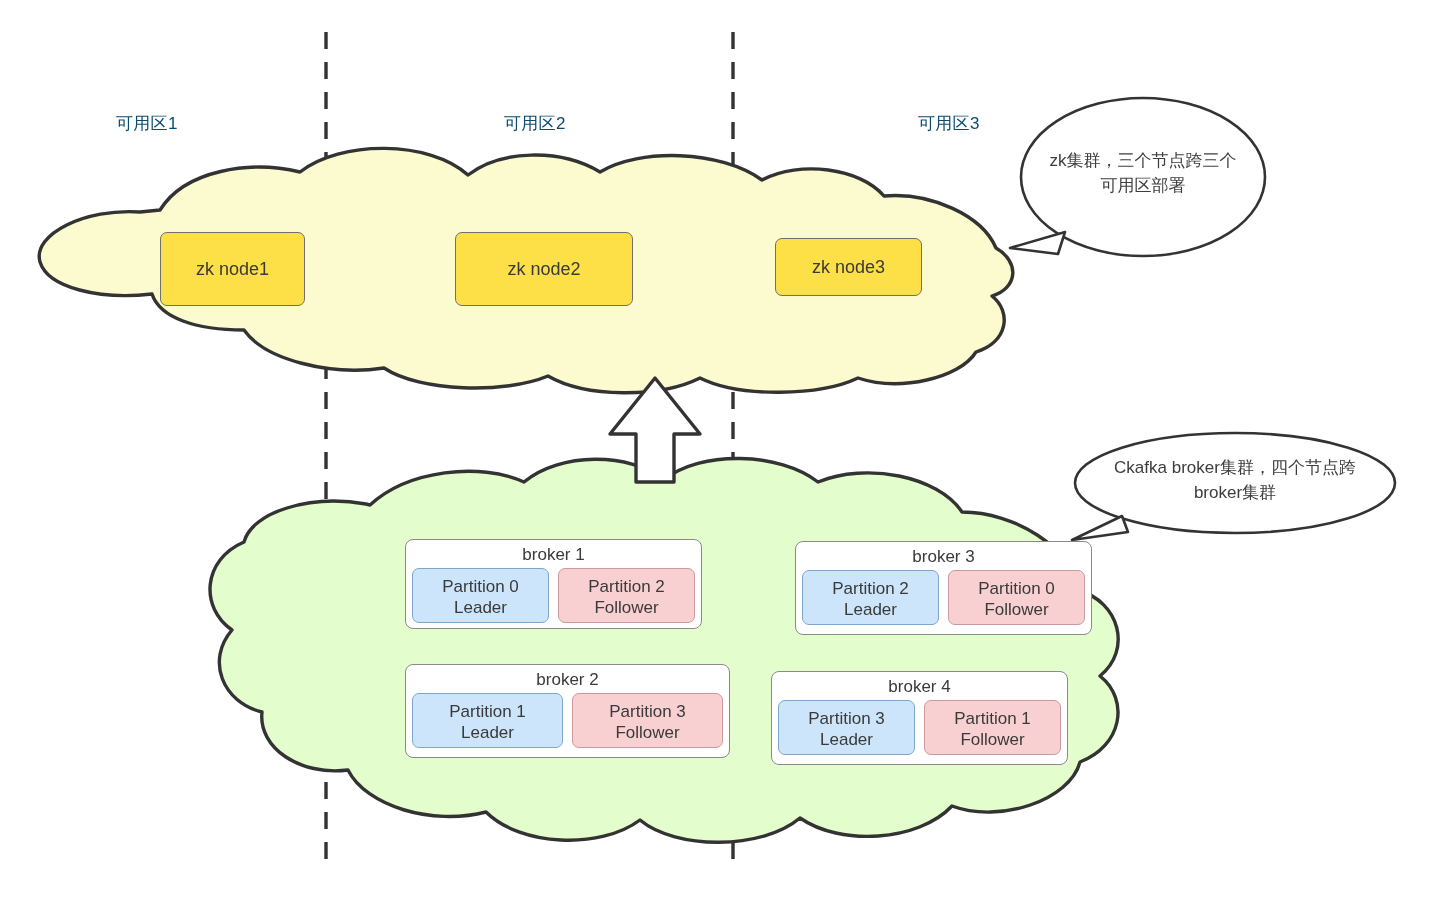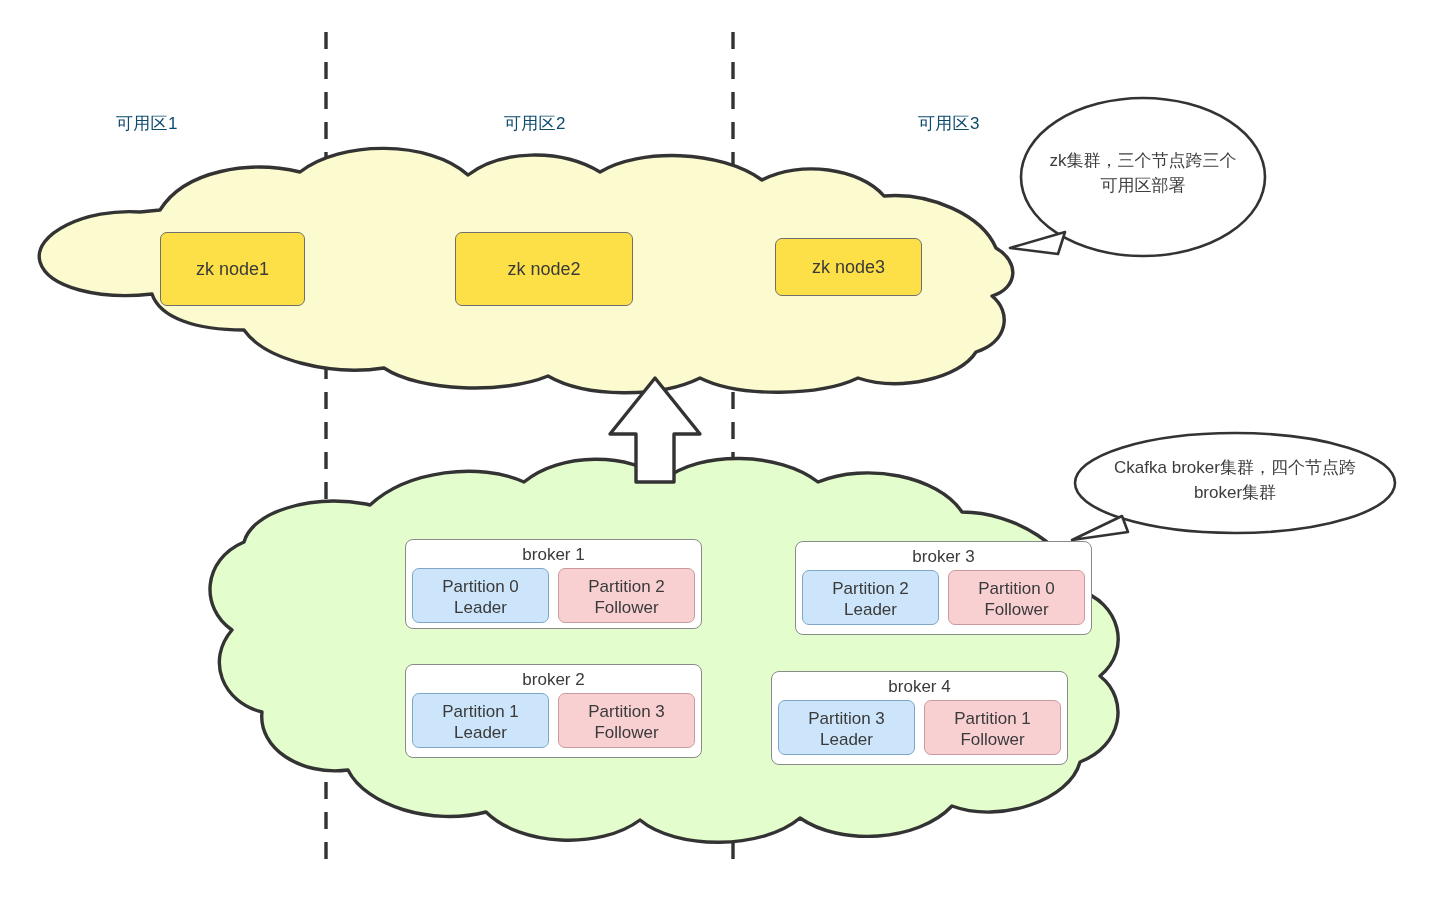--- a/index.html
+++ b/index.html
@@ -184,21 +184,21 @@
       <div>Partition 2</div>
       <div>Leader</div>
     </div>
     <div class="part-box part-follower">
       <div>Partition 0</div>
       <div>Follower</div>
     </div>
   </div>
 </div>
 
-<div class="broker-box" style="left:405px; top:664px; width:297px; height:94px;">
+<div class="broker-box" style="left:405px; top:664px; width:325px; height:94px;">
   <div class="broker-title">broker 2</div>
   <div class="part-row">
     <div class="part-box part-leader">
       <div>Partition 1</div>
       <div>Leader</div>
     </div>
     <div class="part-box part-follower">
       <div>Partition 3</div>
       <div>Follower</div>
     </div>

